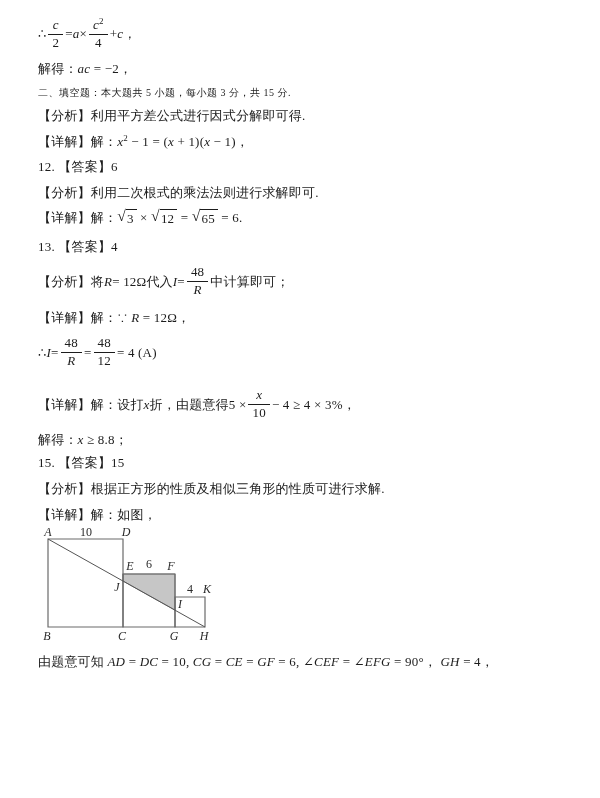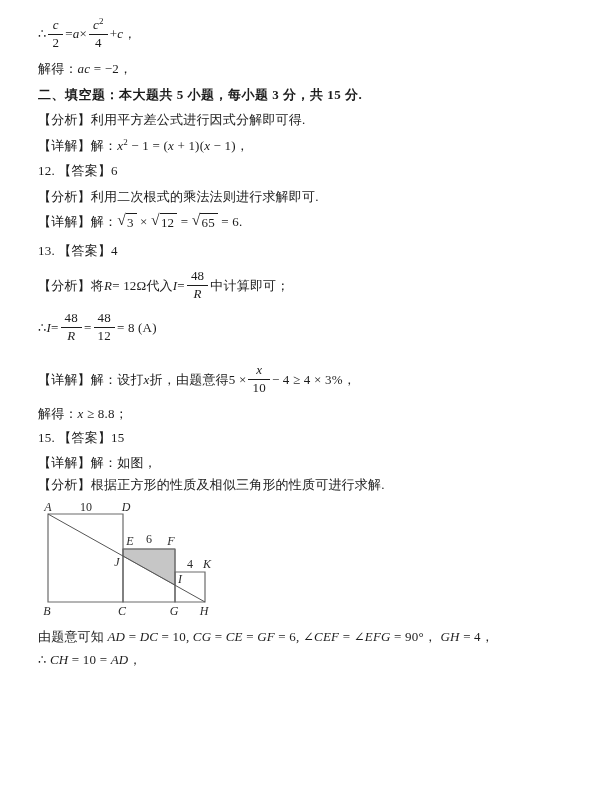--- a/index.html
+++ b/index.html
@@ -4,35 +4,35 @@
 <style>
   * { margin:0; padding:0; box-sizing:border-box; }
   html,body { width:600px; height:798px; }
   body {
     background:#ffffff;
     font-family:"Liberation Serif","DejaVu Serif",serif;
     color:#1c1c1c;
   }
   .page { width:600px; height:798px; background:#fff; padding:14px 30px 0 38px; overflow:hidden; }
   .line { font-size:13px; line-height:1.35; letter-spacing:0.2px; }
-  .hdr  { font-weight:bold; font-size:13px; letter-spacing:0.5px; }
+  .hdr  { font-weight:normal; font-size:10px; letter-spacing:0.5px; }
   
   .v   { font-style:italic; font-family:"Liberation Serif","DejaVu Serif",serif; }
   .m   { font-family:"Liberation Serif","DejaVu Serif",serif; }
   .zh  { }
   sup  { font-size:9px; line-height:0; }
   .frac { display:inline-block; vertical-align:middle; text-align:center; line-height:1.15; margin:0 2px; }
   .fn  { display:block; border-bottom:1px solid #1c1c1c; padding:0 4px 1px 4px; }
   .fd  { display:block; padding:1px 4px 0 4px; }
   .sqrt { display:inline-flex; align-items:flex-start; white-space:nowrap; }
   .rad { font-size:1.2em; line-height:1; transform:translateY(-1px); }
   .sqrt-body { border-top:1px solid #1c1c1c; padding:0 3px 0 1px; }
   
   .mb6{margin-bottom:6px}.mb8{margin-bottom:8px}.mb10{margin-bottom:10px}
-  .mb12{margin-bottom:12px}.mb4{margin-bottom:4px}.mb2{margin-bottom:2px}
+  .mb12{margin-bottom:12px}.mb4{margin-bottom:4px}.mb2{margin-bottom:8px}
   .tall { min-height:40px; display:flex; align-items:center; flex-wrap:wrap; }
   
   .figwrap { margin:2px 0 6px 0; }
   .figlabel { font-style:italic; font-family:"Liberation Serif","DejaVu Serif",serif; font-size:12px; fill:#2a2a2a; }
   .figlen   { font-family:"Liberation Serif","DejaVu Serif",serif; font-size:12px; fill:#2a2a2a; }
 </style>
 </head>
 <body>
 
 <div class="page">
@@ -77,51 +77,52 @@
       <span class="m"> = 12Ω </span>
       <span class="zh">代入 </span>
       <span class="v">I</span>
       <span class="m"> = </span>
       <span class="frac">
         <span class="fn"><span class="m">48</span></span>
         <span class="fd"><span class="v">R</span></span>
       </span>
       <span class="zh"> 中计算即可；</span>
     </div>
+  <div class="line mb6"><span class="zh">【详解】解：</span><span class="m">∵ </span><span class="v">R</span><span class="m"> = 12Ω</span><span class="zh">，</span></div>
   <div class="line tall mb12">
       <span class="m">∴ </span>
       <span class="v">I</span>
       <span class="m"> = </span>
       <span class="frac">
         <span class="fn"><span class="m">48</span></span>
         <span class="fd"><span class="v">R</span></span>
       </span>
       <span class="m"> = </span>
       <span class="frac">
         <span class="fn"><span class="m">48</span></span>
         <span class="fd"><span class="m">12</span></span>
       </span>
-      <span class="m"> = 8 (A)</span>
+      <span class="m"> = 4 (A)</span>
     </div>
   <div class="line tall mb6">
       <span class="zh">【详解】解：设打 </span>
       <span class="v">x</span>
       <span class="zh"> 折，由题意得 </span>
       <span class="m">5 × </span>
       <span class="frac">
         <span class="fn"><span class="v">x</span></span>
         <span class="fd"><span class="m">10</span></span>
       </span>
       <span class="m"> − 4 ≥ 4 × 3%</span>
       <span class="zh">，</span>
     </div>
   <div class="line mb6"><span class="zh">解得：</span><span class="v">x</span><span class="m"> ≥ 8.8</span><span class="zh">；</span></div>
   <div class="line mb8">15. 【答案】15</div>
+  <div class="line mb8">【分析】根据正方形的性质及相似三角形的性质可进行求解.</div>
   <div class="line mb4">【详解】解：如图，</div>
-  <div class="line mb8">【分析】根据正方形的性质及相似三角形的性质可进行求解.</div>
 
   <div class="figwrap">
     <svg width="210" height="116" viewBox="0 0 210 116">
 
       <polygon points="85,54 85,47 137,47 137,83" fill="#c6c6c6" stroke="#8a8a8a" stroke-width="1"></polygon>
 
       <polygon points="10,12 85,12 85,100 10,100" fill="none" stroke="#6a6a6a" stroke-width="1.2"></polygon>
 
       <polygon points="85,47 137,47 137,100 85,100" fill="none" stroke="#6a6a6a" stroke-width="1.2"></polygon>
 
@@ -140,15 +141,14 @@
       <text x="79" y="64" text-anchor="middle" class="figlabel">J</text>
       <text x="142" y="81" text-anchor="middle" class="figlabel">I</text>
       <text x="9" y="113" text-anchor="middle" class="figlabel">B</text>
       <text x="84" y="113" text-anchor="middle" class="figlabel">C</text>
       <text x="136" y="113" text-anchor="middle" class="figlabel">G</text>
       <text x="166" y="113" text-anchor="middle" class="figlabel">H</text>
     </svg>
   </div>
 
   <div class="line mb6"><span class="zh">由题意可知 </span><span class="v">AD</span><span class="m"> = </span><span class="v">DC</span><span class="m"> = 10, </span><span class="v">CG</span><span class="m"> = </span><span class="v">CE</span><span class="m"> = </span><span class="v">GF</span><span class="m"> = 6, ∠</span><span class="v">CEF</span><span class="m"> = ∠</span><span class="v">EFG</span><span class="m"> = 90°</span><span class="zh">， </span><span class="v">GH</span><span class="m"> = 4</span><span class="zh">，</span></div>
-  <div class="line mb8"><span class="m">∴ </span><span class="v">CH</span><span class="m"> = 10 = </span><span class="v">AD</span><span class="zh">，</span></div>
 
 </div>
 
 </body></html>

